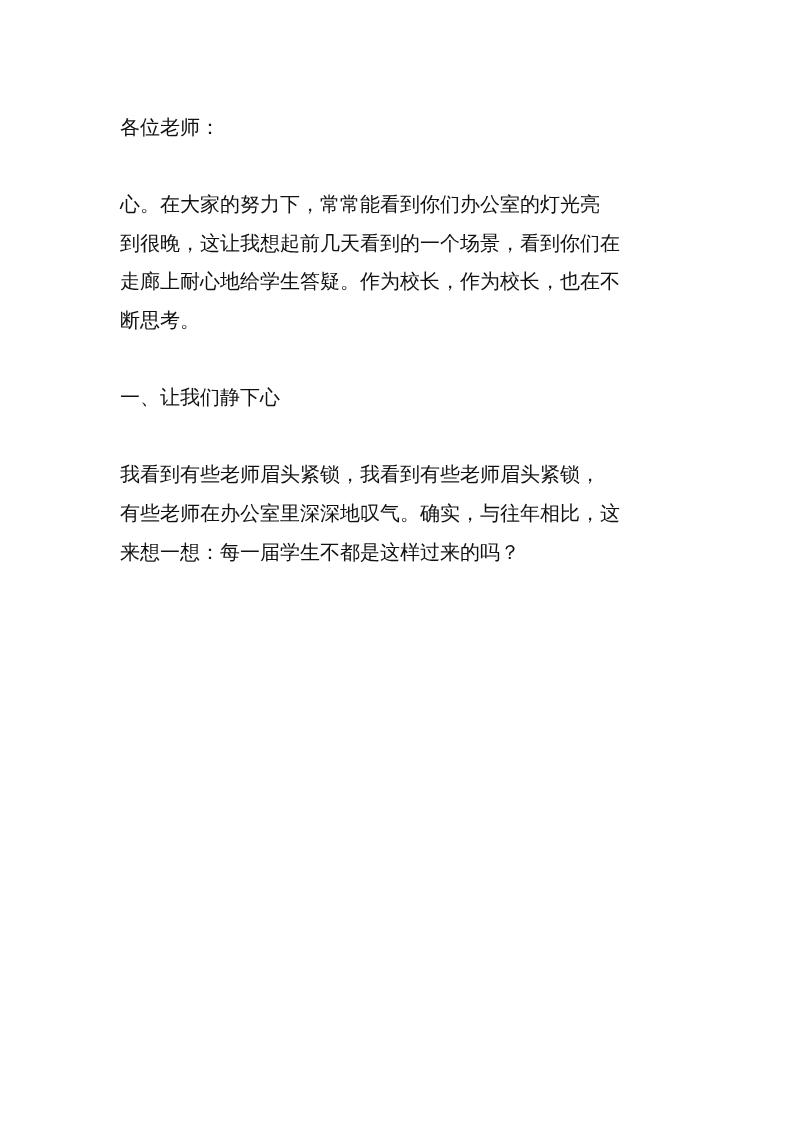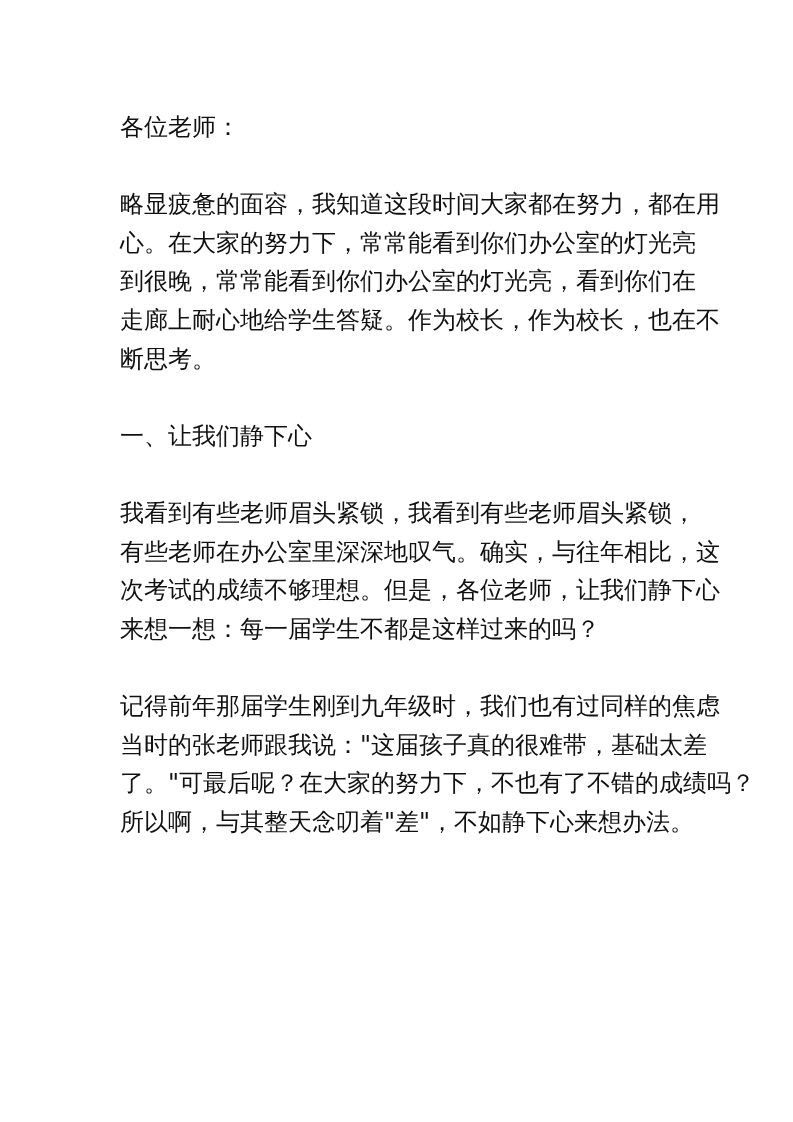--- a/index.html
+++ b/index.html
@@ -15,21 +15,21 @@
       font-family: "DejaVu Sans", "Liberation Sans", sans-serif;
       color: #111111;
     }
     .page {
       position: absolute;
       left: 120px;
       top: 108px;
       width: 580px;
     }
     .para {
-      font-size: 24px;
+      font-size: 20px;
       line-height: 38.6px;
       margin: 0;
       white-space: nowrap;
     }
     .line {
       display: block;
       height: 38.6px;
     }
     .gap {
       height: 38.6px;
@@ -38,42 +38,34 @@
 </head>
 <body>
 
 <div class="page">
   <p class="para">
     <span class="line">各位老师：</span>
   </p>
   <div class="gap"></div>
 
   <p class="para">
-    <span class="line">略显疲惫的面容，我知道这段时间大家都在努力，都在用</span>
     <span class="line">心。在大家的努力下，常常能看到你们办公室的灯光亮</span>
-    <span class="line">到很晚，常常能看到你们办公室的灯光亮，看到你们在</span>
+    <span class="line">到很晚，这让我想起前几天看到的一个场景，看到你们在</span>
     <span class="line">走廊上耐心地给学生答疑。作为校长，作为校长，也在不</span>
     <span class="line">断思考。</span>
   </p>
   <div class="gap"></div>
 
   <p class="para">
     <span class="line">一、让我们静下心</span>
   </p>
   <div class="gap"></div>
 
   <p class="para">
     <span class="line">我看到有些老师眉头紧锁，我看到有些老师眉头紧锁，</span>
     <span class="line">有些老师在办公室里深深地叹气。确实，与往年相比，这</span>
-    <span class="line">次考试的成绩不够理想。但是，各位老师，让我们静下心</span>
     <span class="line">来想一想：每一届学生不都是这样过来的吗？</span>
   </p>
   <div class="gap"></div>
 
-  <p class="para">
-    <span class="line">记得前年那届学生刚到九年级时，我们也有过同样的焦虑</span>
-    <span class="line">当时的张老师跟我说："这届孩子真的很难带，基础太差</span>
-    <span class="line">了。"可最后呢？在大家的努力下，不也有了不错的成绩吗？</span>
-    <span class="line">所以啊，与其整天念叨着"差"，不如静下心来想办法。</span>
-  </p>
   <div class="gap"></div>
 
 </div>
 
 </body></html>

